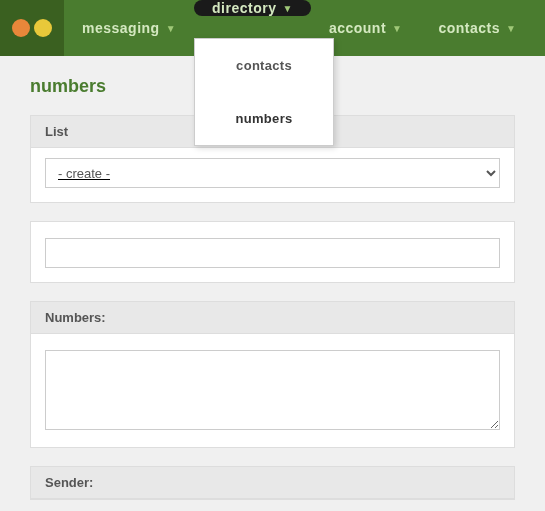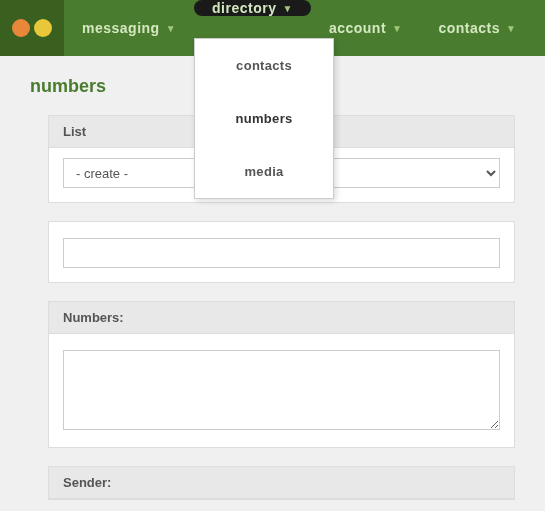--- a/index.html
+++ b/index.html
@@ -95,38 +95,38 @@
       font-size: 18px;
       font-weight: 600;
       margin-bottom: 18px;
     }
 
     
     .form-section {
       background: #ffffff;
       border: 1px solid #dddddd;
       margin-bottom: 18px;
-      margin-left: 18px;
     }
     .form-section-header {
       background: #e8e8e8;
       padding: 8px 14px;
       font-size: 13px;
       color: #555;
       font-weight: 600;
       border-bottom: 1px solid #dddddd;
     }
     .form-section-body {
       padding: 10px 14px 14px 14px;
     }
 
     .form-row {
       display: flex;
       align-items: flex-start;
       gap: 10px;
+      text-decoration: underline;
     }
 
     select.form-select {
       flex: 1;
       padding: 5px 8px;
       border: 1px solid #ccc;
       background: #fff;
       font-size: 13px;
       color: #555;
       height: 30px;
@@ -170,21 +170,20 @@
   </div>
 
   <div class="dropdown-container">
     <div class="nav-item active">
       <span>directory</span>
       <span class="caret">▼</span>
     </div>
     <div class="dropdown-menu">
       <div class="dropdown-menu-item">contacts</div>
       <div class="dropdown-menu-item active-item">numbers</div>
-      <div class="dropdown-menu-item">media</div>
     </div>
   </div>
 
   <div class="nav-item">
     <span>account</span>
     <span class="caret">▼</span>
   </div>
 
   <div class="nav-item">
     <span>contacts</span>

